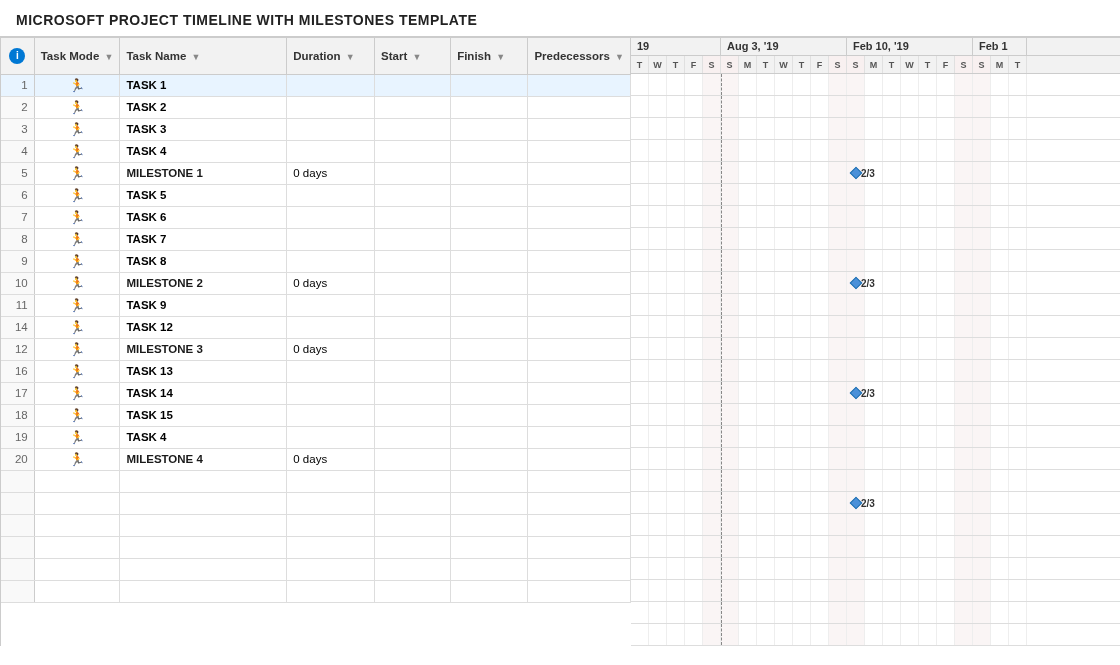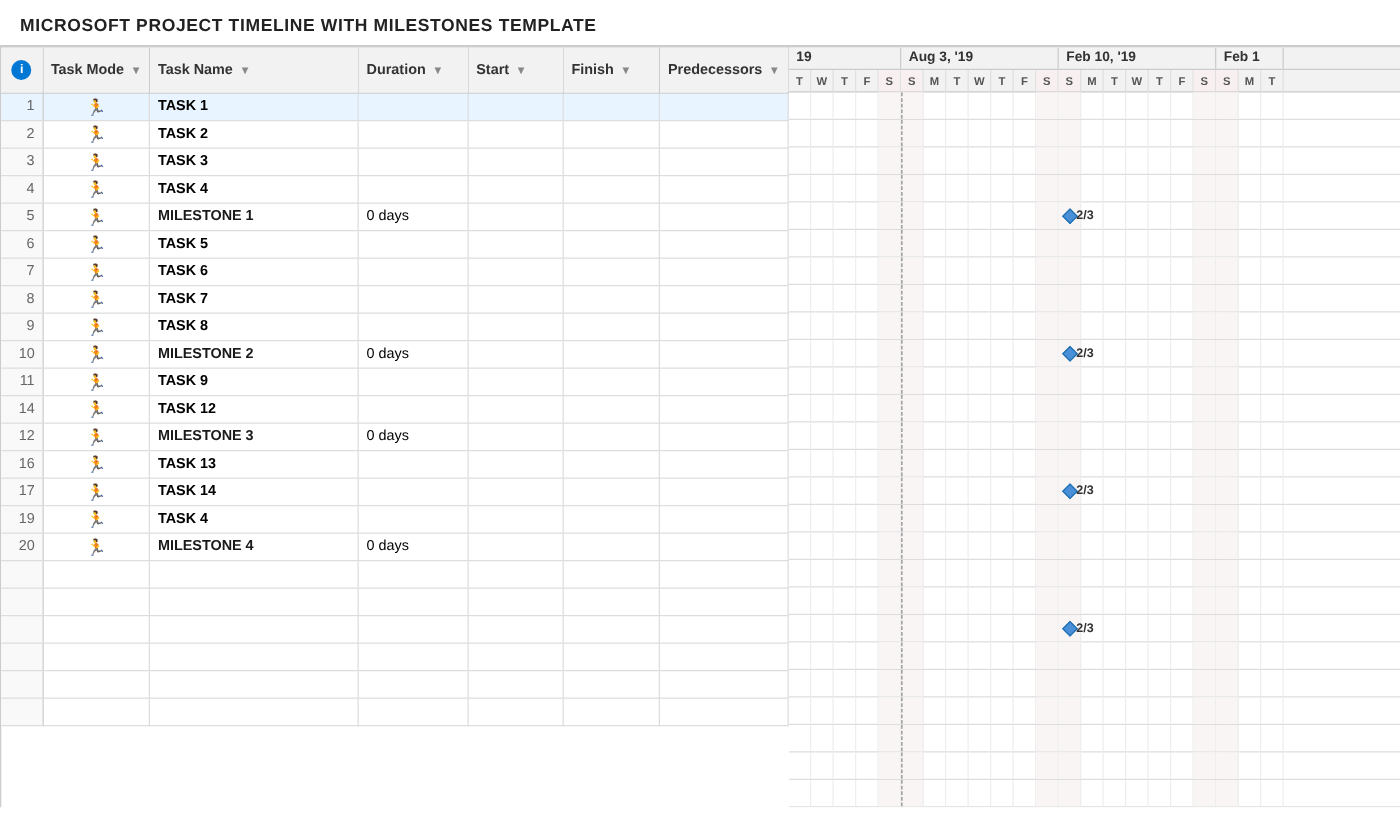--- a/index.html
+++ b/index.html
@@ -431,20 +431,31 @@
     <td class="col-task-mode">
       <span class="task-icon">🏃</span>
     </td>
     <td class="col-task-name ">TASK 14</td>
     <td class="col-duration"></td>
     <td class="col-start"></td>
     <td class="col-finish"></td>
     <td class="col-predecessors"></td>
   </tr>
               <tr>
+    <td class="row-num">18</td>
+    <td class="col-task-mode">
+      <span class="task-icon">🏃</span>
+    </td>
+    <td class="col-task-name ">TASK 15</td>
+    <td class="col-duration"></td>
+    <td class="col-start"></td>
+    <td class="col-finish"></td>
+    <td class="col-predecessors"></td>
+  </tr>
+              <tr>
     <td class="row-num">19</td>
     <td class="col-task-mode">
       <span class="task-icon">🏃</span>
     </td>
     <td class="col-task-name ">TASK 4</td>
     <td class="col-duration"></td>
     <td class="col-start"></td>
     <td class="col-finish"></td>
     <td class="col-predecessors"></td>
   </tr>

